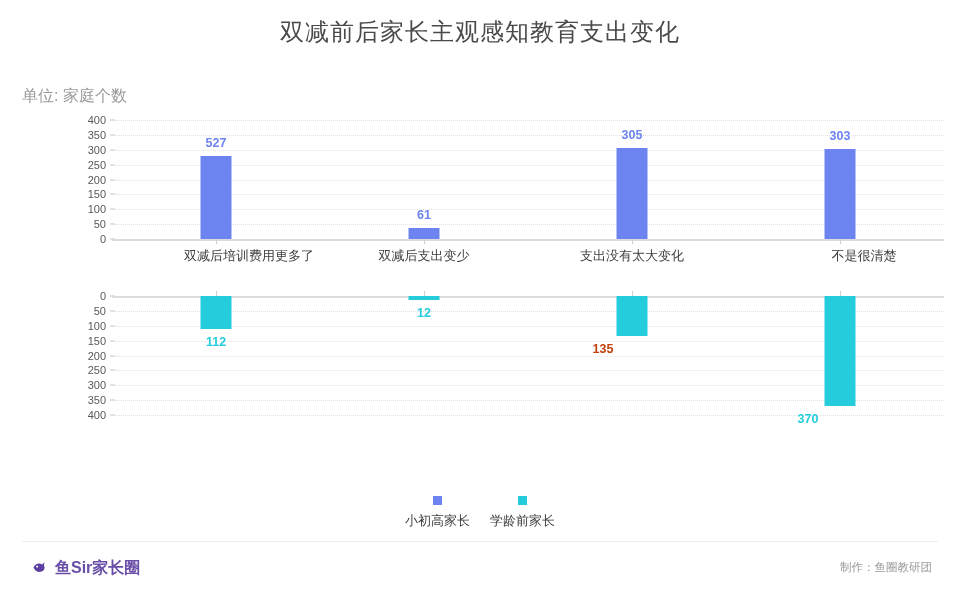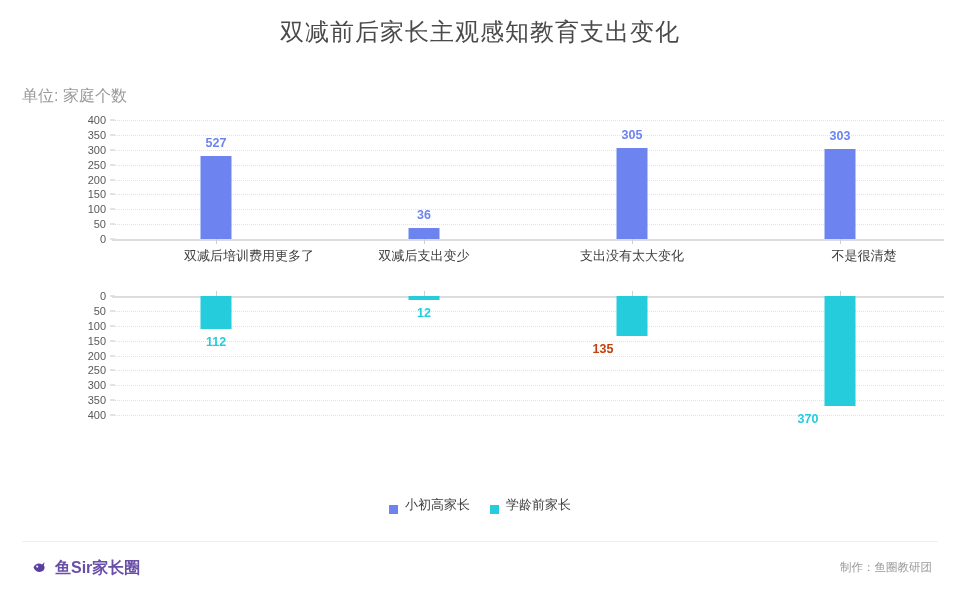--- a/index.html
+++ b/index.html
@@ -128,22 +128,23 @@
   .legend {
     position: absolute;
     top: 496px; left: 0; width: 960px;
     display: flex;
     justify-content: center;
     align-items: center;
     gap: 20px;
   }
   .legend-item {
     display: flex;
-    align-items: flex-end;
+    align-items: center;
     gap: 7px;
+    flex-direction: column;
   }
   .legend-swatch {
     width: 9px; height: 9px;
     display: inline-block;
   }
   .legend-text {
     font-size: 13px;
     color: #3e3e3e;
   }
 
@@ -212,21 +213,21 @@
         <div class="gridline" style="top: 44.625px;"></div>
         <div class="gridline" style="top: 29.75px;"></div>
         <div class="gridline" style="top: 14.875px;"></div>
         <div class="gridline" style="top: 0px;"></div>
       </div>
     <div class="bars">
         <div class="bar bar-top" style="left: 104px; height: 83.0025px; background: rgb(108, 131, 240);"></div>
         <div class="bar-label label-top" style="left: 104px; color: rgb(108, 131, 240); bottom: 89.0025px;">527</div>
         <div class="tickmark-x" style="left: 104px; top: 119px;"></div>
         <div class="bar bar-top" style="left: 312px; height: 10.71px; background: rgb(108, 131, 240);"></div>
-        <div class="bar-label label-top" style="left: 312px; color: rgb(108, 131, 240); bottom: 16.71px;">36</div>
+        <div class="bar-label label-top" style="left: 312px; color: rgb(108, 131, 240); bottom: 16.71px;">61</div>
         <div class="tickmark-x" style="left: 312px; top: 119px;"></div>
         <div class="bar bar-top" style="left: 520px; height: 90.7375px; background: rgb(108, 131, 240);"></div>
         <div class="bar-label label-top" style="left: 520px; color: rgb(108, 131, 240); bottom: 96.7375px;">305</div>
         <div class="tickmark-x" style="left: 520px; top: 119px;"></div>
         <div class="bar bar-top" style="left: 728px; height: 90.1425px; background: rgb(108, 131, 240);"></div>
         <div class="bar-label label-top" style="left: 728px; color: rgb(108, 131, 240); bottom: 96.1425px;">303</div>
         <div class="tickmark-x" style="left: 728px; top: 119px;"></div>
       </div>
   </div>
 

